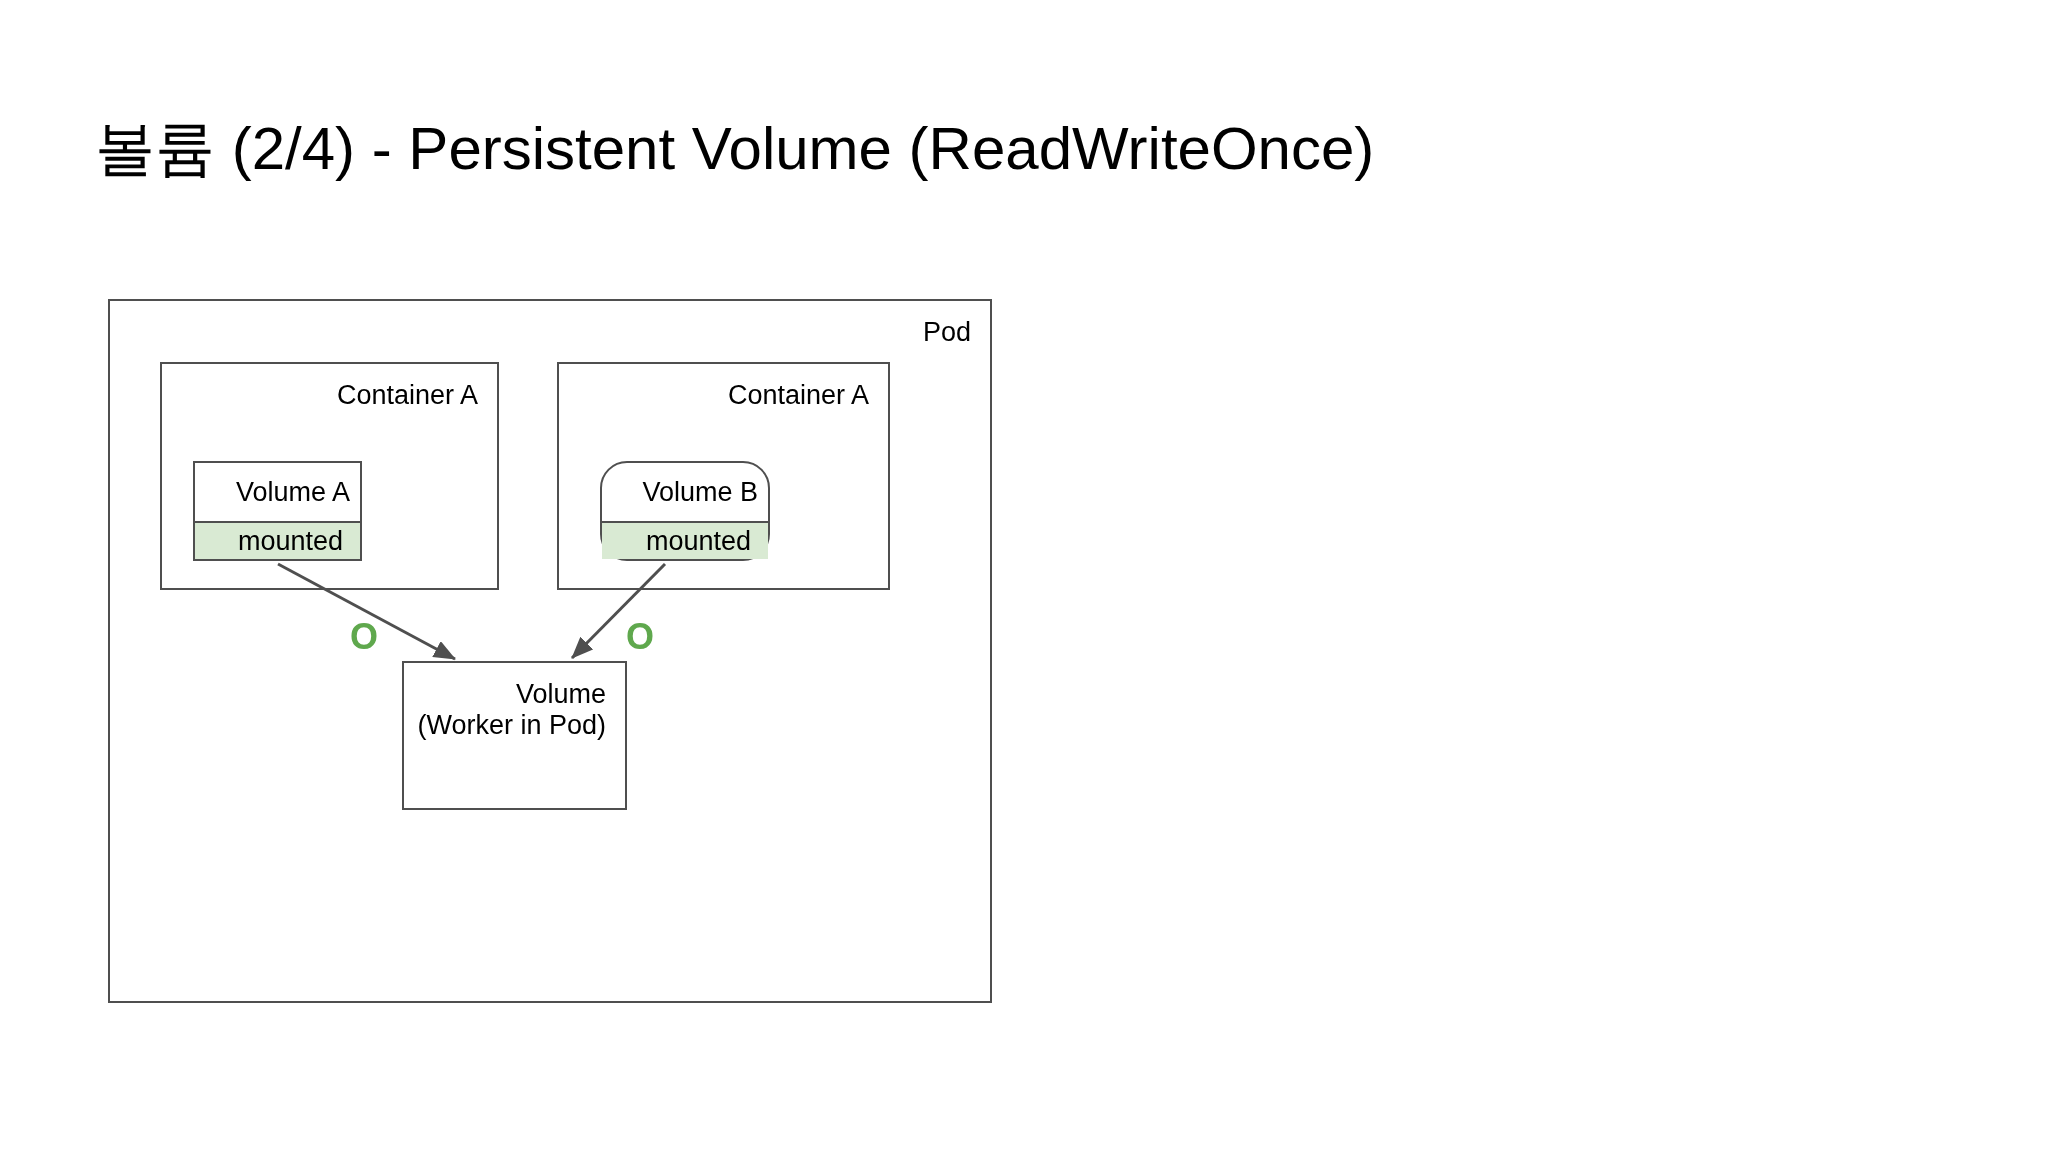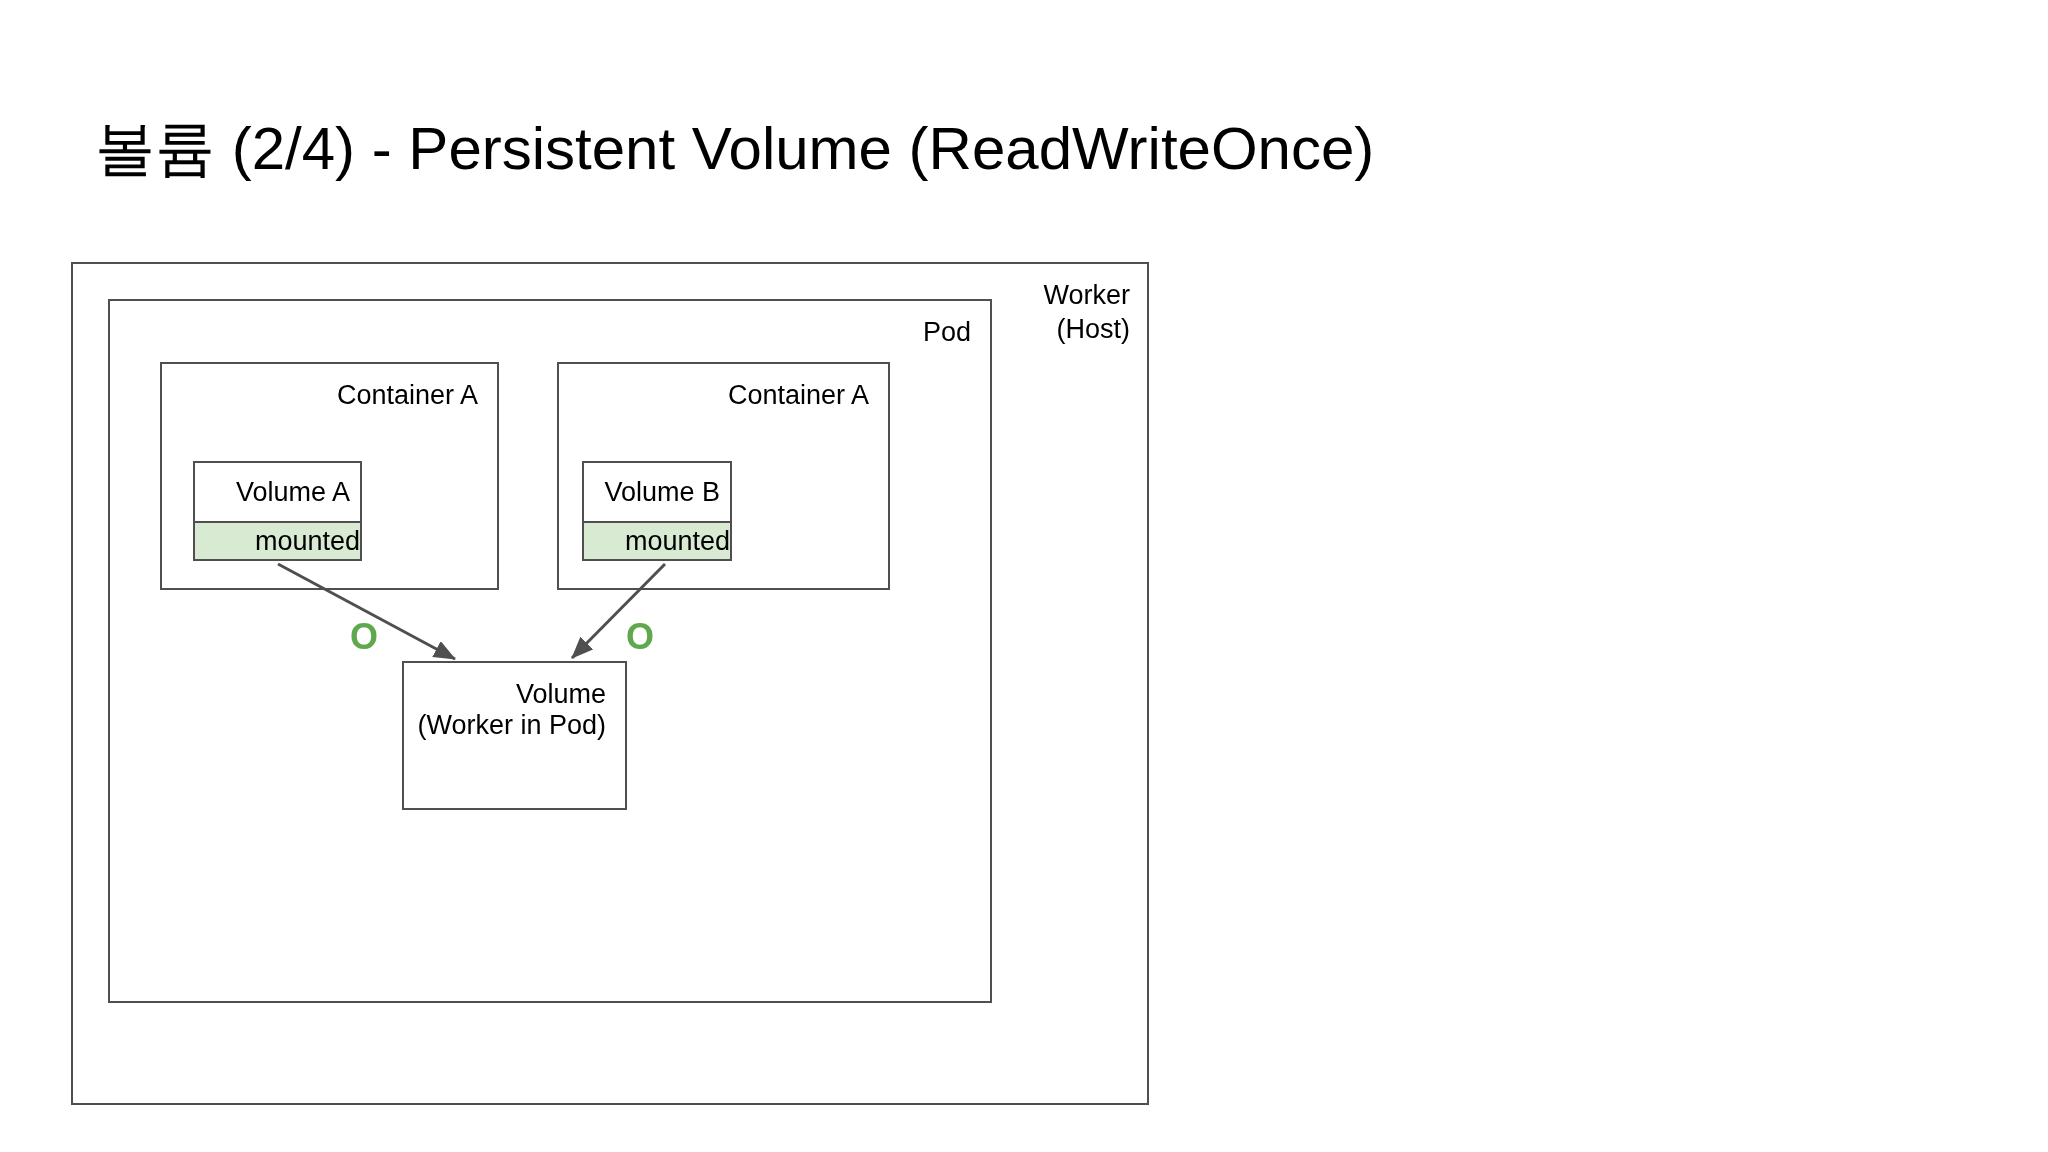--- a/index.html
+++ b/index.html
@@ -58,37 +58,38 @@
   
   #container-box-1 { left: 160px; top: 362px; width: 339px; height: 228px; }
   #container-box-2 { left: 557px; top: 362px; width: 333px; height: 228px; }
   
   .volume-box {
     position: absolute;
     border: 2px solid var(--border);
     background: #ffffff;
   }
   #volume-box-a { left: 193px; top: 461px; width: 169px; }
-  #volume-box-b { left: 582px; top: 461px; width: 150px; }
+  #volume-box-b { left: 600px; top: 461px; width: 170px; border-radius: 27px; }
   .volume-name {
     height: 58px;
     display: flex;
     align-items: center;
     justify-content: flex-end;
     padding-right: 10px;
     font-size: 27px;
     white-space: nowrap;
   }
   .volume-status {
     height: 38px;
     border-top: 2px solid var(--border);
     background: var(--mounted-fill);
     display: flex;
     align-items: center;
     justify-content: flex-end;
+    padding-right: 17px;
     font-size: 27px;
     white-space: nowrap;
   }
   
   #shared-volume-box { left: 402px; top: 661px; width: 225px; height: 149px; padding-left: 32px; }
   #shared-volume-box .shared-label {
     position: absolute;
     top: 16px;
     right: 19px;
     text-align: right;
@@ -124,26 +125,20 @@
   }
   #arrows .arrow-head { fill: var(--arrow); }
 </style>
 </head>
 <body>
 
 <div id="canvas">
 
   <h1 class="slide-title">볼륨 (2/4) - Persistent Volume (ReadWriteOnce)</h1>
 
-  <div class="dbox" id="worker-box">
-    <div class="box-label">
-      <div>Worker</div>
-      <div>(Host)</div>
-    </div>
-  </div>
 
   <div class="dbox" id="pod-box">
     <div class="box-label">Pod</div>
   </div>
 
   <div class="dbox" id="container-box-1">
     <div class="box-label">Container A</div>
   </div>
 
   <div class="dbox" id="container-box-2">

